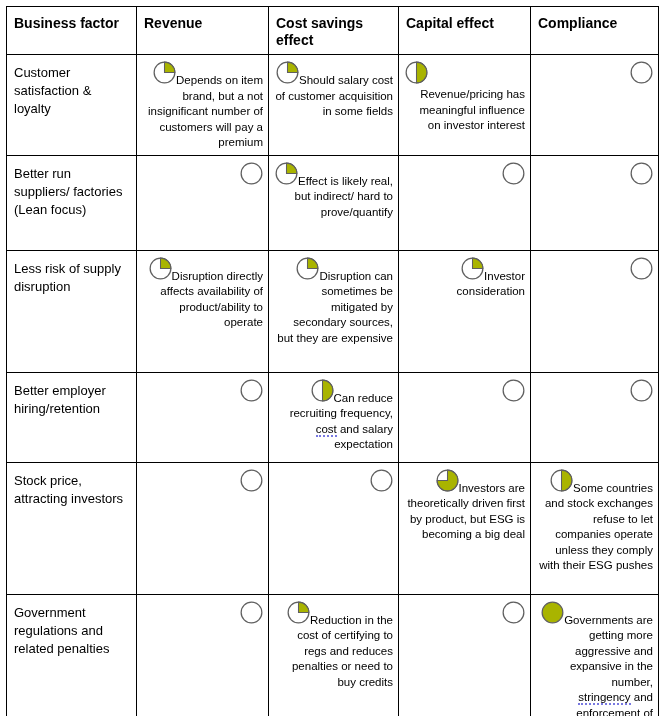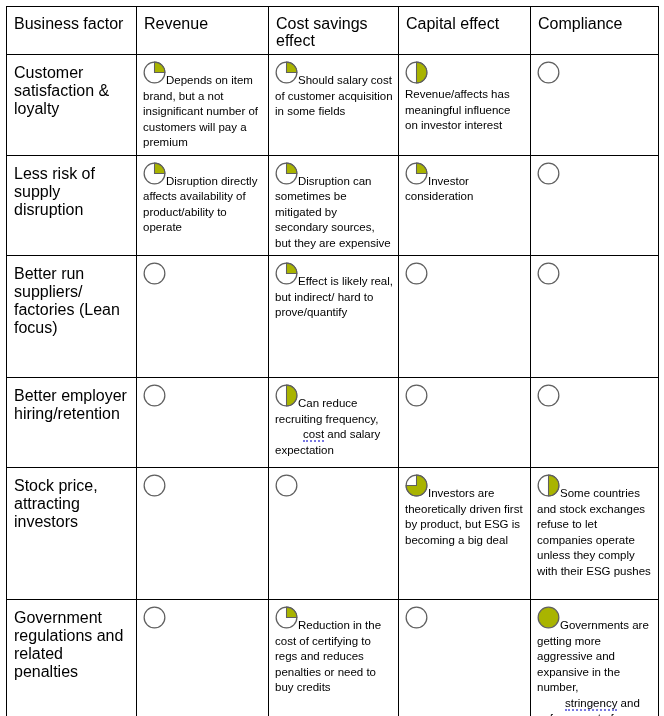--- a/index.html
+++ b/index.html
@@ -15,36 +15,37 @@
     width:652px;
     background:#fff;
   }
   td,th{
     border:1.5px solid #000;
     vertical-align:top;
     text-align:left;
     overflow:hidden;
   }
   thead th{
-    font-size:16px;
-    font-weight:normal;
+    font-size:14px;
+    font-weight:bold;
     line-height:17px;
     padding:8px 6px 4px 7px;
     height:48px;
     box-sizing:border-box;
   }
   td.factor{
-    font-size:16px;
+    font-size:13px;
     line-height:18px;
     padding:9px 6px 4px 7px;
   }
   td.rating{
     font-size:11.5px;
     line-height:15.5px;
     padding:6px 5px 4px 6px;
+    text-align:right;
   }
   td.rating svg{vertical-align:baseline;}
   td.rating.below svg{display:block;margin-bottom:3px;}
   .note{white-space:pre-wrap;overflow-wrap:break-word;}
   .squiggle{border-bottom:2px dotted #7878e0;margin-left:28px;}
   
   tbody tr:nth-child(1){height:93px;}
   tbody tr:nth-child(2){height:95px;}
   tbody tr:nth-child(3){height:122px;}
   tbody tr:nth-child(4){height:90px;padding-left:16px;}
@@ -79,55 +80,55 @@
               <circle cx="12" cy="12" r="10.8" fill="#ffffff" stroke="#5f5f5f" stroke-width="1.3"></circle>
               <path d="M 12 12 L 12 1.20 A 10.8 10.8 0 0 1 22.80 12.00 Z" fill="#a9b400" stroke="#5f5f5f" stroke-width="1.1"></path>
             </svg><span class="note">Depends on item brand, but a not insignificant number of customers will pay a premium</span></td>
           <td class="rating"><svg width="23" height="23" viewBox="0 0 24 24">
               <circle cx="12" cy="12" r="10.8" fill="#ffffff" stroke="#5f5f5f" stroke-width="1.3"></circle>
               <path d="M 12 12 L 12 1.20 A 10.8 10.8 0 0 1 22.80 12.00 Z" fill="#a9b400" stroke="#5f5f5f" stroke-width="1.1"></path>
             </svg><span class="note">Should salary cost of customer acquisition in some fields</span></td>
           <td class="rating below"><svg width="23" height="23" viewBox="0 0 24 24">
               <circle cx="12" cy="12" r="10.8" fill="#ffffff" stroke="#5f5f5f" stroke-width="1.3"></circle>
               <path d="M 12 12 L 12 1.20 A 10.8 10.8 0 0 1 12.00 22.80 Z" fill="#a9b400" stroke="#5f5f5f" stroke-width="1.1"></path>
-            </svg><span class="note">Revenue/affects has meaningful influence on investor interest</span></td>
+            </svg><span class="note">Revenue/pricing has meaningful influence on investor interest</span></td>
+          <td class="rating"><svg width="23" height="23" viewBox="0 0 24 24">
+              <circle cx="12" cy="12" r="10.8" fill="#ffffff" stroke="#5f5f5f" stroke-width="1.3"></circle>
+            </svg></td>
+        </tr>
+        <tr>
+          <td class="factor">Better run suppliers/ factories (Lean focus)</td>
+          <td class="rating"><svg width="23" height="23" viewBox="0 0 24 24">
+              <circle cx="12" cy="12" r="10.8" fill="#ffffff" stroke="#5f5f5f" stroke-width="1.3"></circle>
+            </svg></td>
+          <td class="rating"><svg width="23" height="23" viewBox="0 0 24 24">
+              <circle cx="12" cy="12" r="10.8" fill="#ffffff" stroke="#5f5f5f" stroke-width="1.3"></circle>
+              <path d="M 12 12 L 12 1.20 A 10.8 10.8 0 0 1 22.80 12.00 Z" fill="#a9b400" stroke="#5f5f5f" stroke-width="1.1"></path>
+            </svg><span class="note">Effect is likely real, but indirect/ hard to prove/quantify</span></td>
+          <td class="rating"><svg width="23" height="23" viewBox="0 0 24 24">
+              <circle cx="12" cy="12" r="10.8" fill="#ffffff" stroke="#5f5f5f" stroke-width="1.3"></circle>
+            </svg></td>
           <td class="rating"><svg width="23" height="23" viewBox="0 0 24 24">
               <circle cx="12" cy="12" r="10.8" fill="#ffffff" stroke="#5f5f5f" stroke-width="1.3"></circle>
             </svg></td>
         </tr>
         <tr>
           <td class="factor">Less risk of supply disruption</td>
           <td class="rating"><svg width="23" height="23" viewBox="0 0 24 24">
               <circle cx="12" cy="12" r="10.8" fill="#ffffff" stroke="#5f5f5f" stroke-width="1.3"></circle>
               <path d="M 12 12 L 12 1.20 A 10.8 10.8 0 0 1 22.80 12.00 Z" fill="#a9b400" stroke="#5f5f5f" stroke-width="1.1"></path>
             </svg><span class="note">Disruption directly affects availability of product/ability to operate</span></td>
           <td class="rating"><svg width="23" height="23" viewBox="0 0 24 24">
               <circle cx="12" cy="12" r="10.8" fill="#ffffff" stroke="#5f5f5f" stroke-width="1.3"></circle>
               <path d="M 12 12 L 12 1.20 A 10.8 10.8 0 0 1 22.80 12.00 Z" fill="#a9b400" stroke="#5f5f5f" stroke-width="1.1"></path>
             </svg><span class="note">Disruption can sometimes be mitigated by secondary sources, but they are expensive</span></td>
           <td class="rating"><svg width="23" height="23" viewBox="0 0 24 24">
               <circle cx="12" cy="12" r="10.8" fill="#ffffff" stroke="#5f5f5f" stroke-width="1.3"></circle>
               <path d="M 12 12 L 12 1.20 A 10.8 10.8 0 0 1 22.80 12.00 Z" fill="#a9b400" stroke="#5f5f5f" stroke-width="1.1"></path>
             </svg><span class="note">Investor consideration</span></td>
-          <td class="rating"><svg width="23" height="23" viewBox="0 0 24 24">
-              <circle cx="12" cy="12" r="10.8" fill="#ffffff" stroke="#5f5f5f" stroke-width="1.3"></circle>
-            </svg></td>
-        </tr>
-        <tr>
-          <td class="factor">Better run suppliers/ factories (Lean focus)</td>
-          <td class="rating"><svg width="23" height="23" viewBox="0 0 24 24">
-              <circle cx="12" cy="12" r="10.8" fill="#ffffff" stroke="#5f5f5f" stroke-width="1.3"></circle>
-            </svg></td>
-          <td class="rating"><svg width="23" height="23" viewBox="0 0 24 24">
-              <circle cx="12" cy="12" r="10.8" fill="#ffffff" stroke="#5f5f5f" stroke-width="1.3"></circle>
-              <path d="M 12 12 L 12 1.20 A 10.8 10.8 0 0 1 22.80 12.00 Z" fill="#a9b400" stroke="#5f5f5f" stroke-width="1.1"></path>
-            </svg><span class="note">Effect is likely real, but indirect/ hard to prove/quantify</span></td>
-          <td class="rating"><svg width="23" height="23" viewBox="0 0 24 24">
-              <circle cx="12" cy="12" r="10.8" fill="#ffffff" stroke="#5f5f5f" stroke-width="1.3"></circle>
-            </svg></td>
           <td class="rating"><svg width="23" height="23" viewBox="0 0 24 24">
               <circle cx="12" cy="12" r="10.8" fill="#ffffff" stroke="#5f5f5f" stroke-width="1.3"></circle>
             </svg></td>
         </tr>
         <tr>
           <td class="factor">Better employer hiring/retention</td>
           <td class="rating"><svg width="23" height="23" viewBox="0 0 24 24">
               <circle cx="12" cy="12" r="10.8" fill="#ffffff" stroke="#5f5f5f" stroke-width="1.3"></circle>
             </svg></td>
           <td class="rating"><svg width="23" height="23" viewBox="0 0 24 24">

